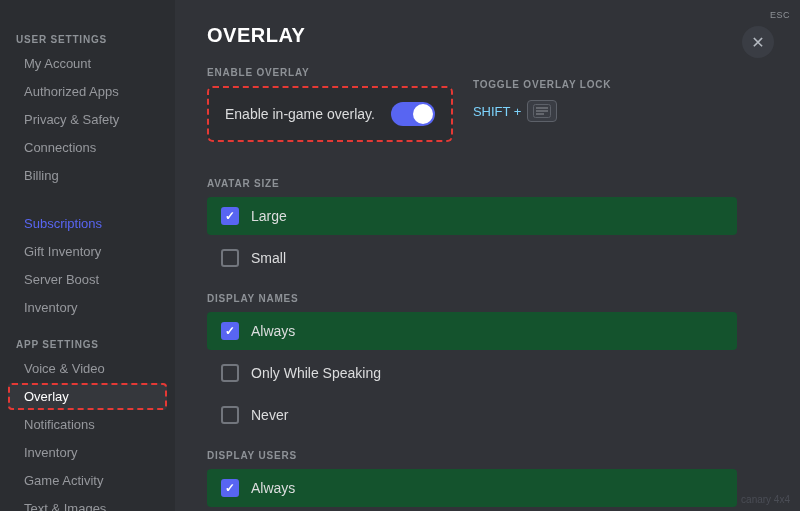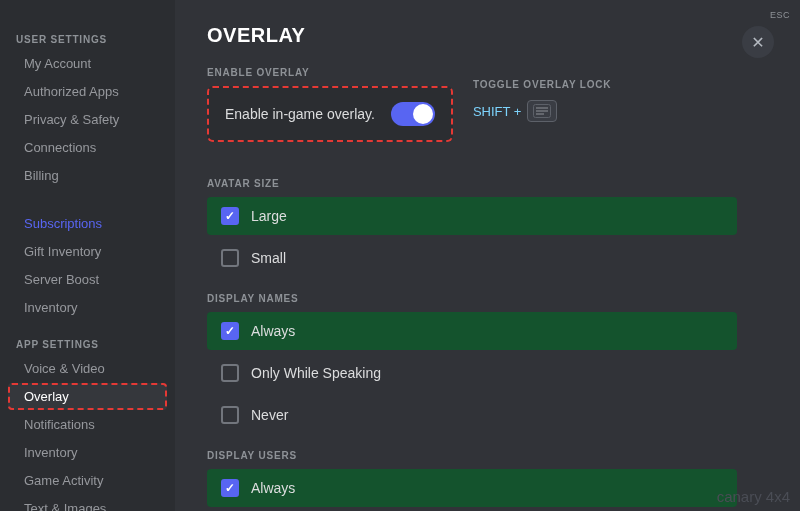--- a/index.html
+++ b/index.html
@@ -248,21 +248,21 @@
       align-items: center;
       position: absolute;
       top: 10px;
       right: 10px;
     }
 
     .watermark {
       position: absolute;
       bottom: 6px;
       right: 10px;
-      font-size: 15px;
+      font-size: 10px;
       color: #4a4d55;
     }
   </style>
 </head>
 <body>
 
 <nav class="sidebar">
   <div class="sidebar-section-label">USER SETTINGS</div>
 
   <div class="sidebar-item">

